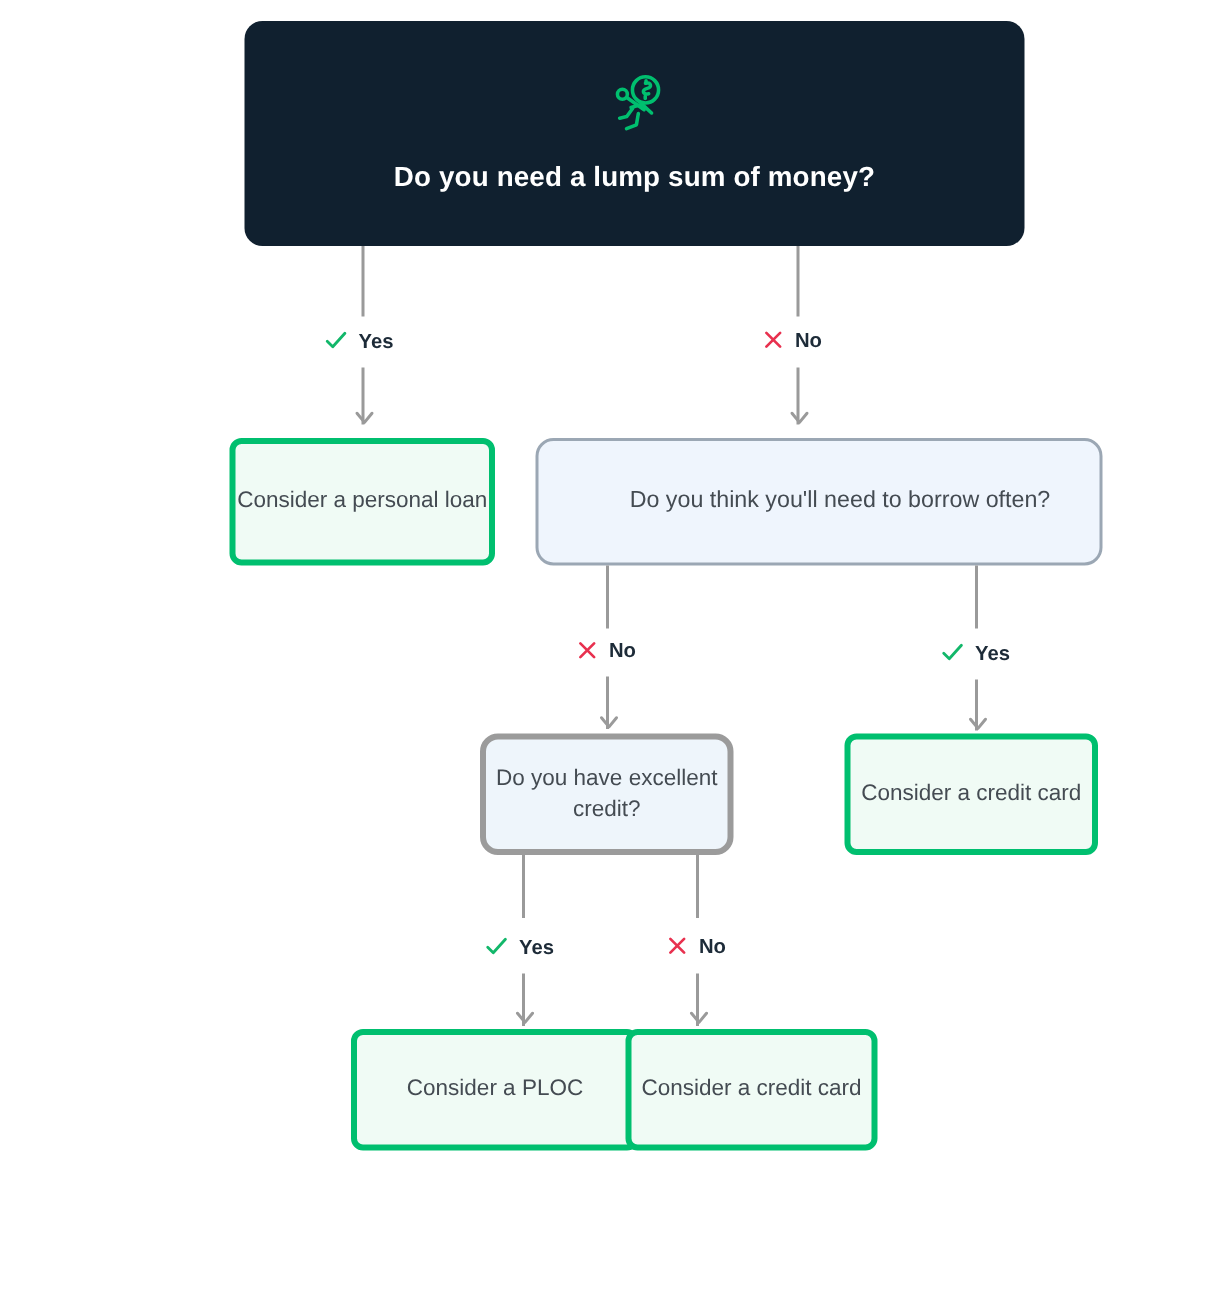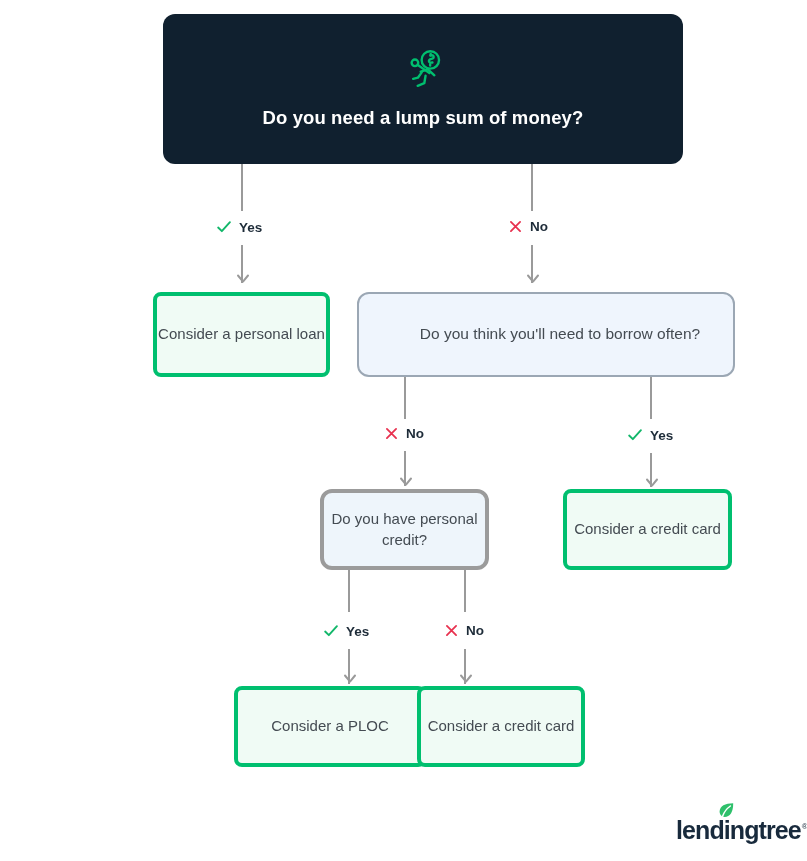--- a/index.html
+++ b/index.html
@@ -196,21 +196,21 @@
   </div>
 
   <div class="vline" style="left:404px; top:451px; height:35px;"></div>
   <div class="arrow" style="left:399px; top:475px;">
     <svg width="14" height="12" viewBox="0 0 14 12" fill="none" stroke="#9a9a9a" stroke-width="2" stroke-linecap="round" stroke-linejoin="round">
       <path d="M2 3.5 L7 9.6 L12 3.5"></path>
     </svg>
   </div>
 
   <div class="node node-gray" style="left:320px; top:489px; width:169px; height:81px;">
-    <span>Do you have personal credit?</span>
+    <span>Do you have excellent credit?</span>
   </div>
 
   <div class="vline" style="left:650px; top:377px; height:42px;"></div>
 
   <div class="branch-label" style="left:626px; top:426px;">
     <span class="mark">
       <svg width="18" height="18" viewBox="0 0 20 20" fill="none" stroke="#12b76a" stroke-width="2.1" stroke-linecap="round" stroke-linejoin="round">
         <path d="M3.5 10.6 L7.6 14.6 L16.6 4.6"></path>
       </svg>
     </span>
@@ -265,25 +265,14 @@
   <div class="arrow" style="left:459px; top:672px;">
     <svg width="14" height="12" viewBox="0 0 14 12" fill="none" stroke="#9a9a9a" stroke-width="2" stroke-linecap="round" stroke-linejoin="round">
       <path d="M2 3.5 L7 9.6 L12 3.5"></path>
     </svg>
   </div>
 
   <div class="node node-green" style="left:417px; top:686px; width:168px; height:81px;">
     <span>Consider a credit card</span>
   </div>
 
-  <div class="logo" style="left:676px; top:818px;">
-    <span class="logo-leaf">
-      <svg width="17" height="19" viewBox="0 0 17 19" fill="none">
-        <path d="M15.2 1.2 C7.2 1.2 1.6 4.0 1.6 9.6 C1.6 12.6 3.6 14.9 6.6 14.9
-                 C12.0 14.9 15.2 10.2 15.2 1.2 Z" fill="#2ec06b"></path>
-        <path d="M12.4 4.0 C9.0 6.4 6.0 10.2 4.6 14.2" stroke="#ffffff" stroke-width="1.5" stroke-linecap="round" fill="none"></path>
-      </svg>
-    </span>
-    <span class="logo-word">lendingtree</span>
-    <span class="logo-tm">®</span>
-  </div>
 
 </div>
 
 </body></html>

